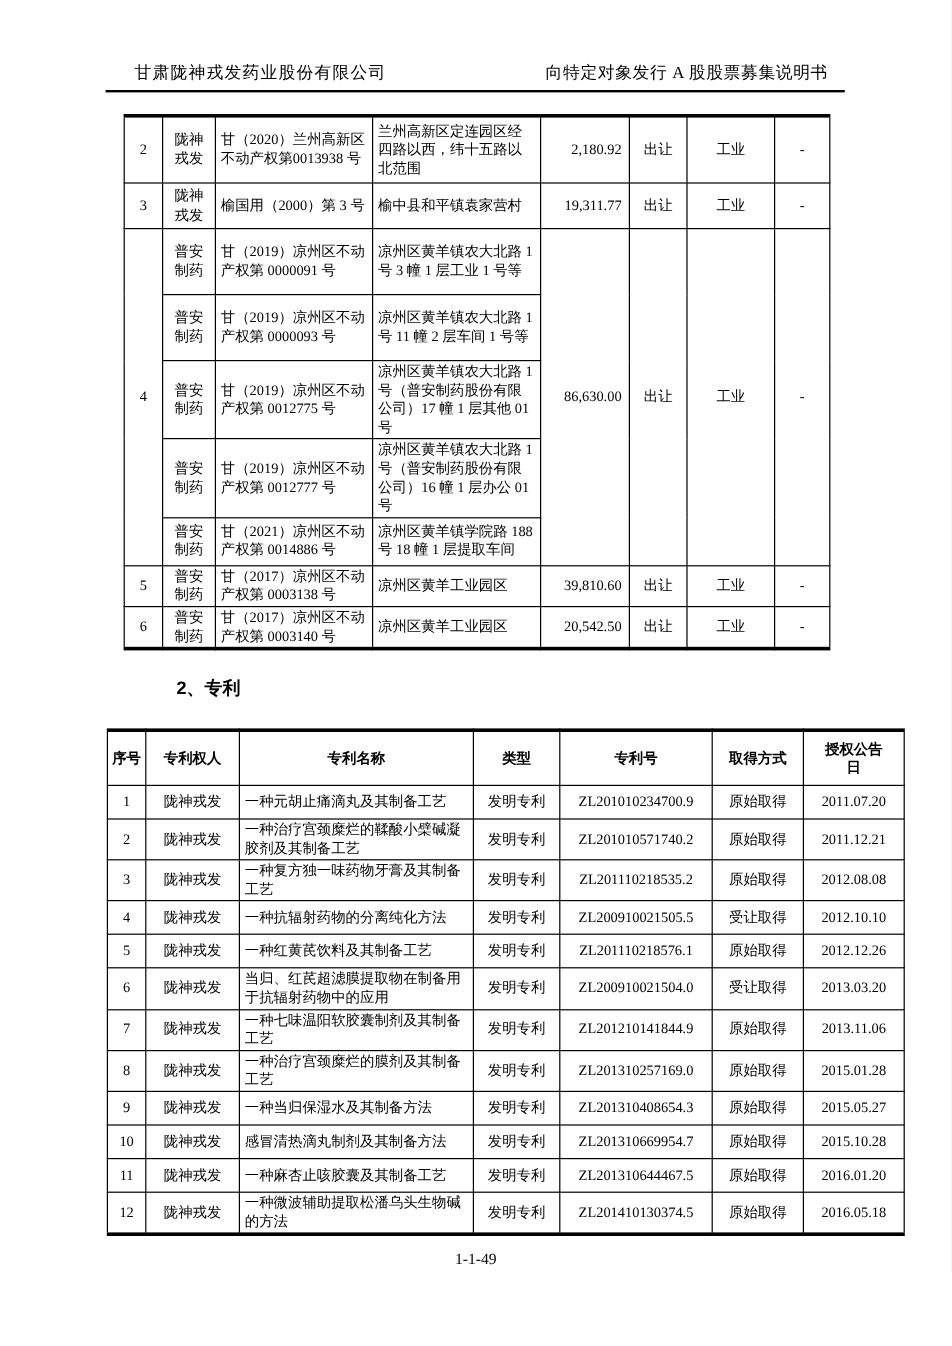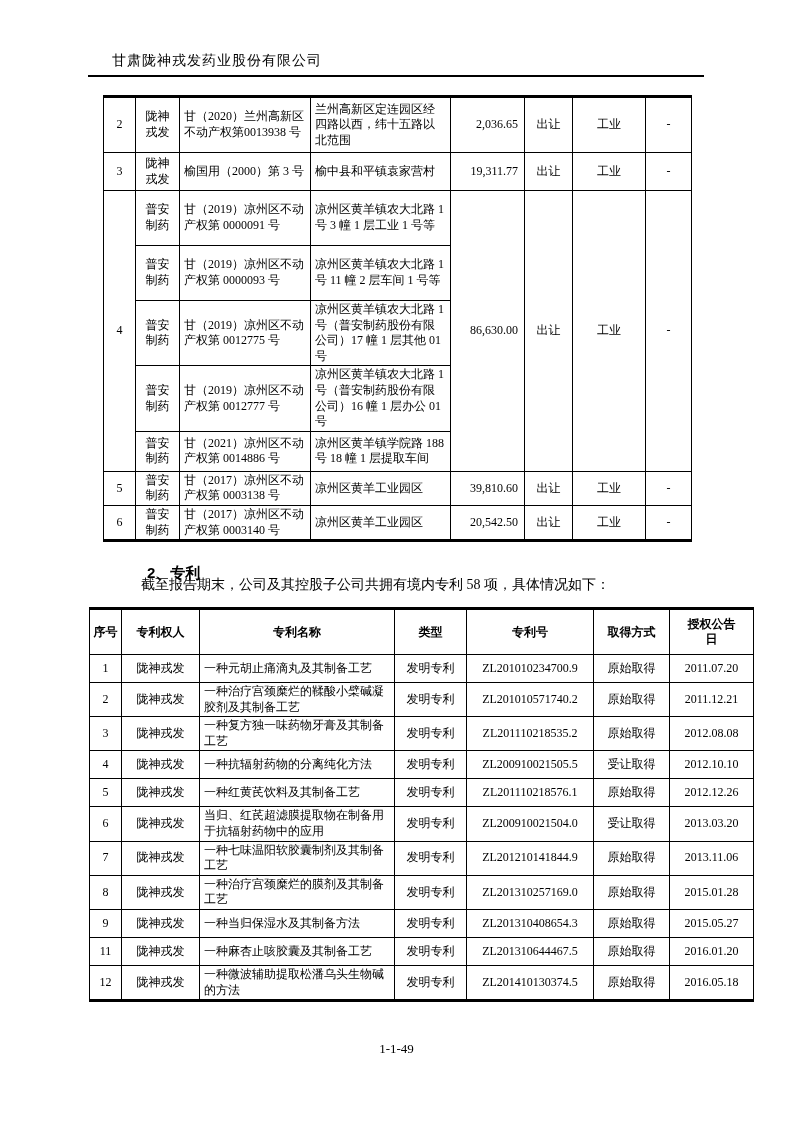--- a/index.html
+++ b/index.html
@@ -30,40 +30,41 @@
   
   .footer{position:absolute;top:1041px;left:0;width:100%;text-align:center;font-size:13px;}
 </style>
 </head>
 <body>
 
 <div id="page">
 
   <div class="header">
     <span class="hl">甘肃陇神戎发药业股份有限公司</span>
+    <span class="hr">向特定对象发行 A 股股票募集说明书</span>
   </div>
 
   <table class="tbl land">
     <colgroup>
       <col style="width:32px">
         <col style="width:44px">
         <col style="width:131px">
         <col style="width:140px">
       <col style="width:74px">
         <col style="width:48px">
         <col style="width:73px">
         <col style="width:46px">
     </colgroup>
     <tbody>
       <tr style="height:56px">
         <td class="c">2</td>
         <td class="c">陇神戎发</td>
         <td class="l">甘（2020）兰州高新区不动产权第0013938 号</td>
         <td class="l">兰州高新区定连园区经四路以西，纬十五路以北范围</td>
-        <td class="r">2,036.65</td>
+        <td class="r">2,180.92</td>
         <td class="c">出让</td>
         <td class="c">工业</td>
         <td class="c">-</td>
       </tr>
       <tr style="height:38px">
         <td class="c">3</td>
         <td class="c">陇神戎发</td>
         <td class="l">榆国用（2000）第 3 号</td>
         <td class="l">榆中县和平镇袁家营村</td>
         <td class="r">19,311.77</td>
@@ -118,21 +119,20 @@
         <td class="l">凉州区黄羊工业园区</td>
         <td class="r">20,542.50</td>
         <td class="c">出让</td>
         <td class="c">工业</td>
         <td class="c">-</td>
       </tr>
     </tbody>
   </table>
 
   <div class="heading">2、专利</div>
-  <div class="para">截至报告期末，公司及其控股子公司共拥有境内专利 58 项，具体情况如下：</div>
 
   <table class="tbl patent">
     <colgroup>
       <col style="width:32px">
         <col style="width:78px">
         <col style="width:195px">
         <col style="width:72px">
       <col style="width:127px">
         <col style="width:76px">
         <col style="width:84px">
@@ -225,20 +225,29 @@
         <tr>
         <td class="c">9</td>
         <td class="c">陇神戎发</td>
         <td class="l">一种当归保湿水及其制备方法</td>
         <td class="c">发明专利</td>
         <td class="c">ZL201310408654.3</td>
         <td class="c">原始取得</td>
         <td class="c">2015.05.27</td>
       </tr>
         <tr>
+        <td class="c">10</td>
+        <td class="c">陇神戎发</td>
+        <td class="l">感冒清热滴丸制剂及其制备方法</td>
+        <td class="c">发明专利</td>
+        <td class="c">ZL201310669954.7</td>
+        <td class="c">原始取得</td>
+        <td class="c">2015.10.28</td>
+      </tr>
+        <tr>
         <td class="c">11</td>
         <td class="c">陇神戎发</td>
         <td class="l">一种麻杏止咳胶囊及其制备工艺</td>
         <td class="c">发明专利</td>
         <td class="c">ZL201310644467.5</td>
         <td class="c">原始取得</td>
         <td class="c">2016.01.20</td>
       </tr>
         <tr>
         <td class="c">12</td>

